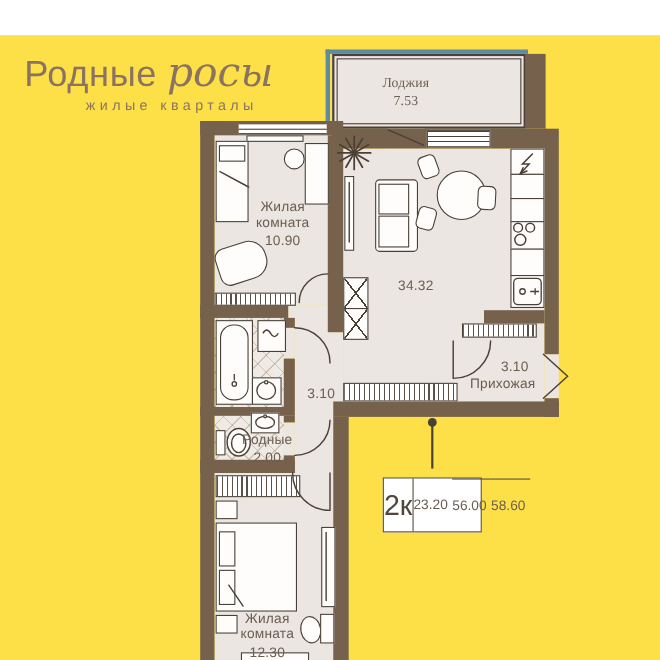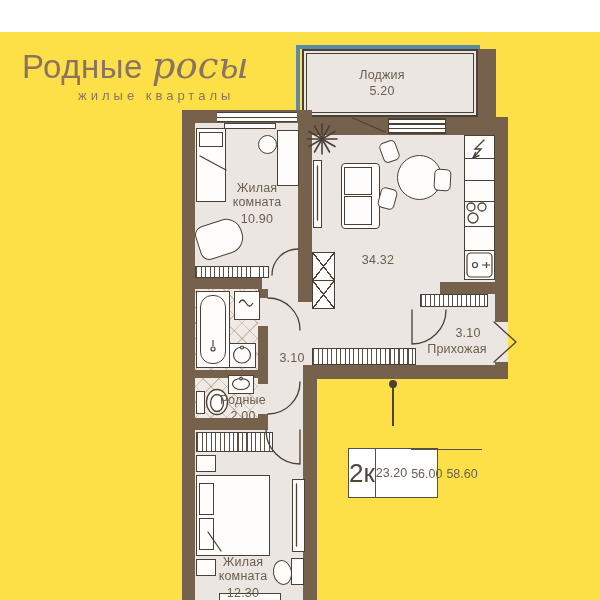--- a/index.html
+++ b/index.html
@@ -25,21 +25,21 @@
   .teal{position:absolute;background:#5d8ba3;}
   .label{position:absolute;color:#6b5e51;font-size:12.5px;line-height:1.14;text-align:center;letter-spacing:.2px;}
   .label .area{display:block;margin-top:2px;}
   svg.overlay{position:absolute;left:0;top:0;pointer-events:none;}
   .logo{position:absolute;left:22px;top:12px;color:#8b7363;}
   .logo-main{font-size:33px;letter-spacing:.5px;}
   .logo-script{font-family:"DejaVu Serif",serif;font-style:italic;font-size:37px;margin-left:9px;}
   .logo-sub{font-size:13px;letter-spacing:4px;margin-top:1px;margin-left:56px;}
   #leader-line{position:absolute;left:392px;top:353px;width:2px;height:41px;background:#4a4036;}
   #leader-dot{position:absolute;left:389px;top:348px;width:8px;height:8px;border-radius:50%;background:#4a4036;}
-  #infobox{position:absolute;left:348px;top:416px;width:90px;height:50px;border:1.5px solid #5a4f44;
+  #infobox{position:absolute;left:348px;top:402px;width:90px;height:50px;border:1.5px solid #5a4f44;
            background:#fff;display:flex;box-sizing:border-box;}
   .ib-left{width:40%;display:flex;align-items:center;justify-content:center;font-size:26px;
            color:#52463c;border-right:1.5px solid #5a4f44;}
   .ib-right{flex:1;display:flex;flex-direction:row;}
   .ib-row{flex:1;display:flex;align-items:center;justify-content:flex-end;padding-right:4px;
           font-size:12.5px;color:#6b5e51;}
   .ib-row + .ib-row{border-top:1.5px solid #5a4f44;}
 </style>
 </head>
 <body>
@@ -188,23 +188,23 @@
         <circle cx="242" cy="315.5" r="1.5"></circle>
       <ellipse cx="241" cy="352" rx="8.5" ry="5.5"></ellipse>
         <circle cx="241" cy="346.5" r="1.3"></circle>
     </g>
     <g fill="#fefdfc" stroke="#4a4036" stroke-width="1.3">
       <ellipse cx="217" cy="370" rx="10.5" ry="12.5"></ellipse>
       <ellipse cx="217" cy="371" rx="6.5" ry="8.5" fill="none"></ellipse>
     </g>
   </svg>
 
-  <div class="label" style="left:324px;top:36px;width:116px;">
+  <div class="label" style="left:311px;top:36px;width:116px;font-family:Liberation Serif, serif;">
     <span>Лоджия</span>
-    <span class="area">5.20</span>
+    <span class="area">7.53</span>
   </div>
   <div class="label" style="left:212px;top:149px;width:90px;">
     <span>Жилая комната</span>
     <span class="area">10.90</span>
   </div>
   <div class="label" style="left:333px;top:219px;width:90px;">
     <span class="area">34.32</span>
   </div>
   <div class="label" style="left:272px;top:319px;width:40px;">
     <span>3.10</span>

